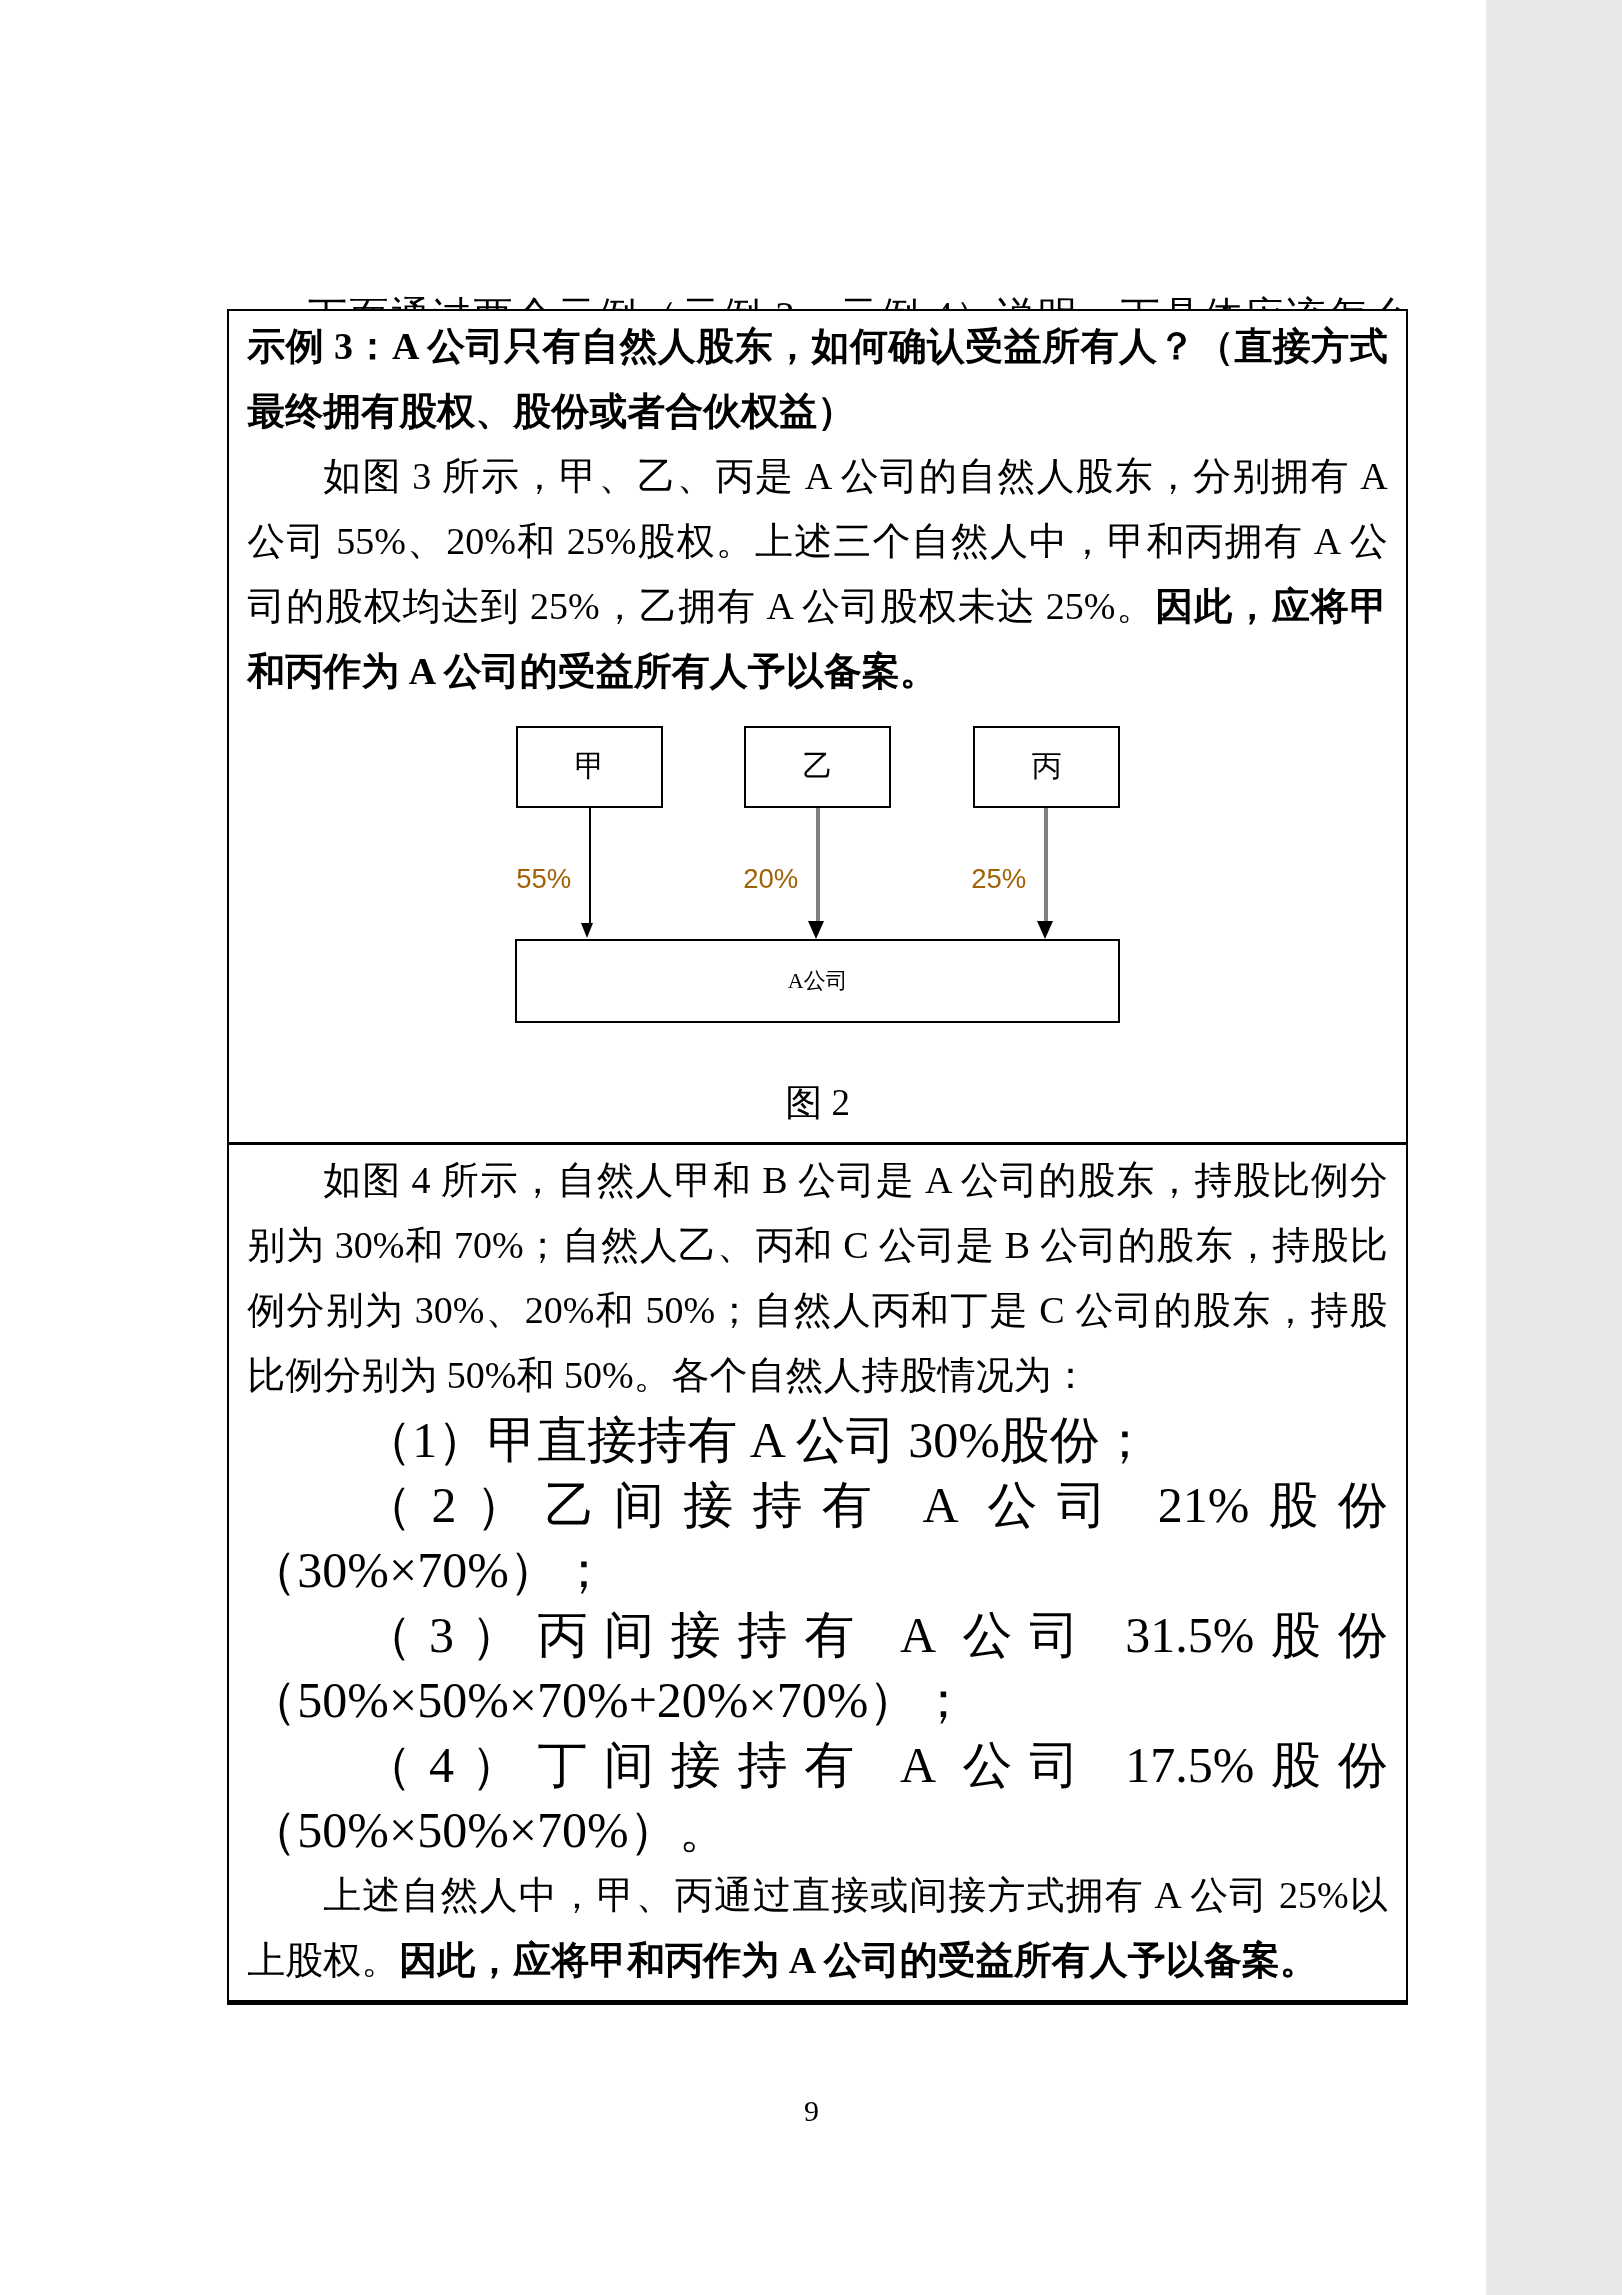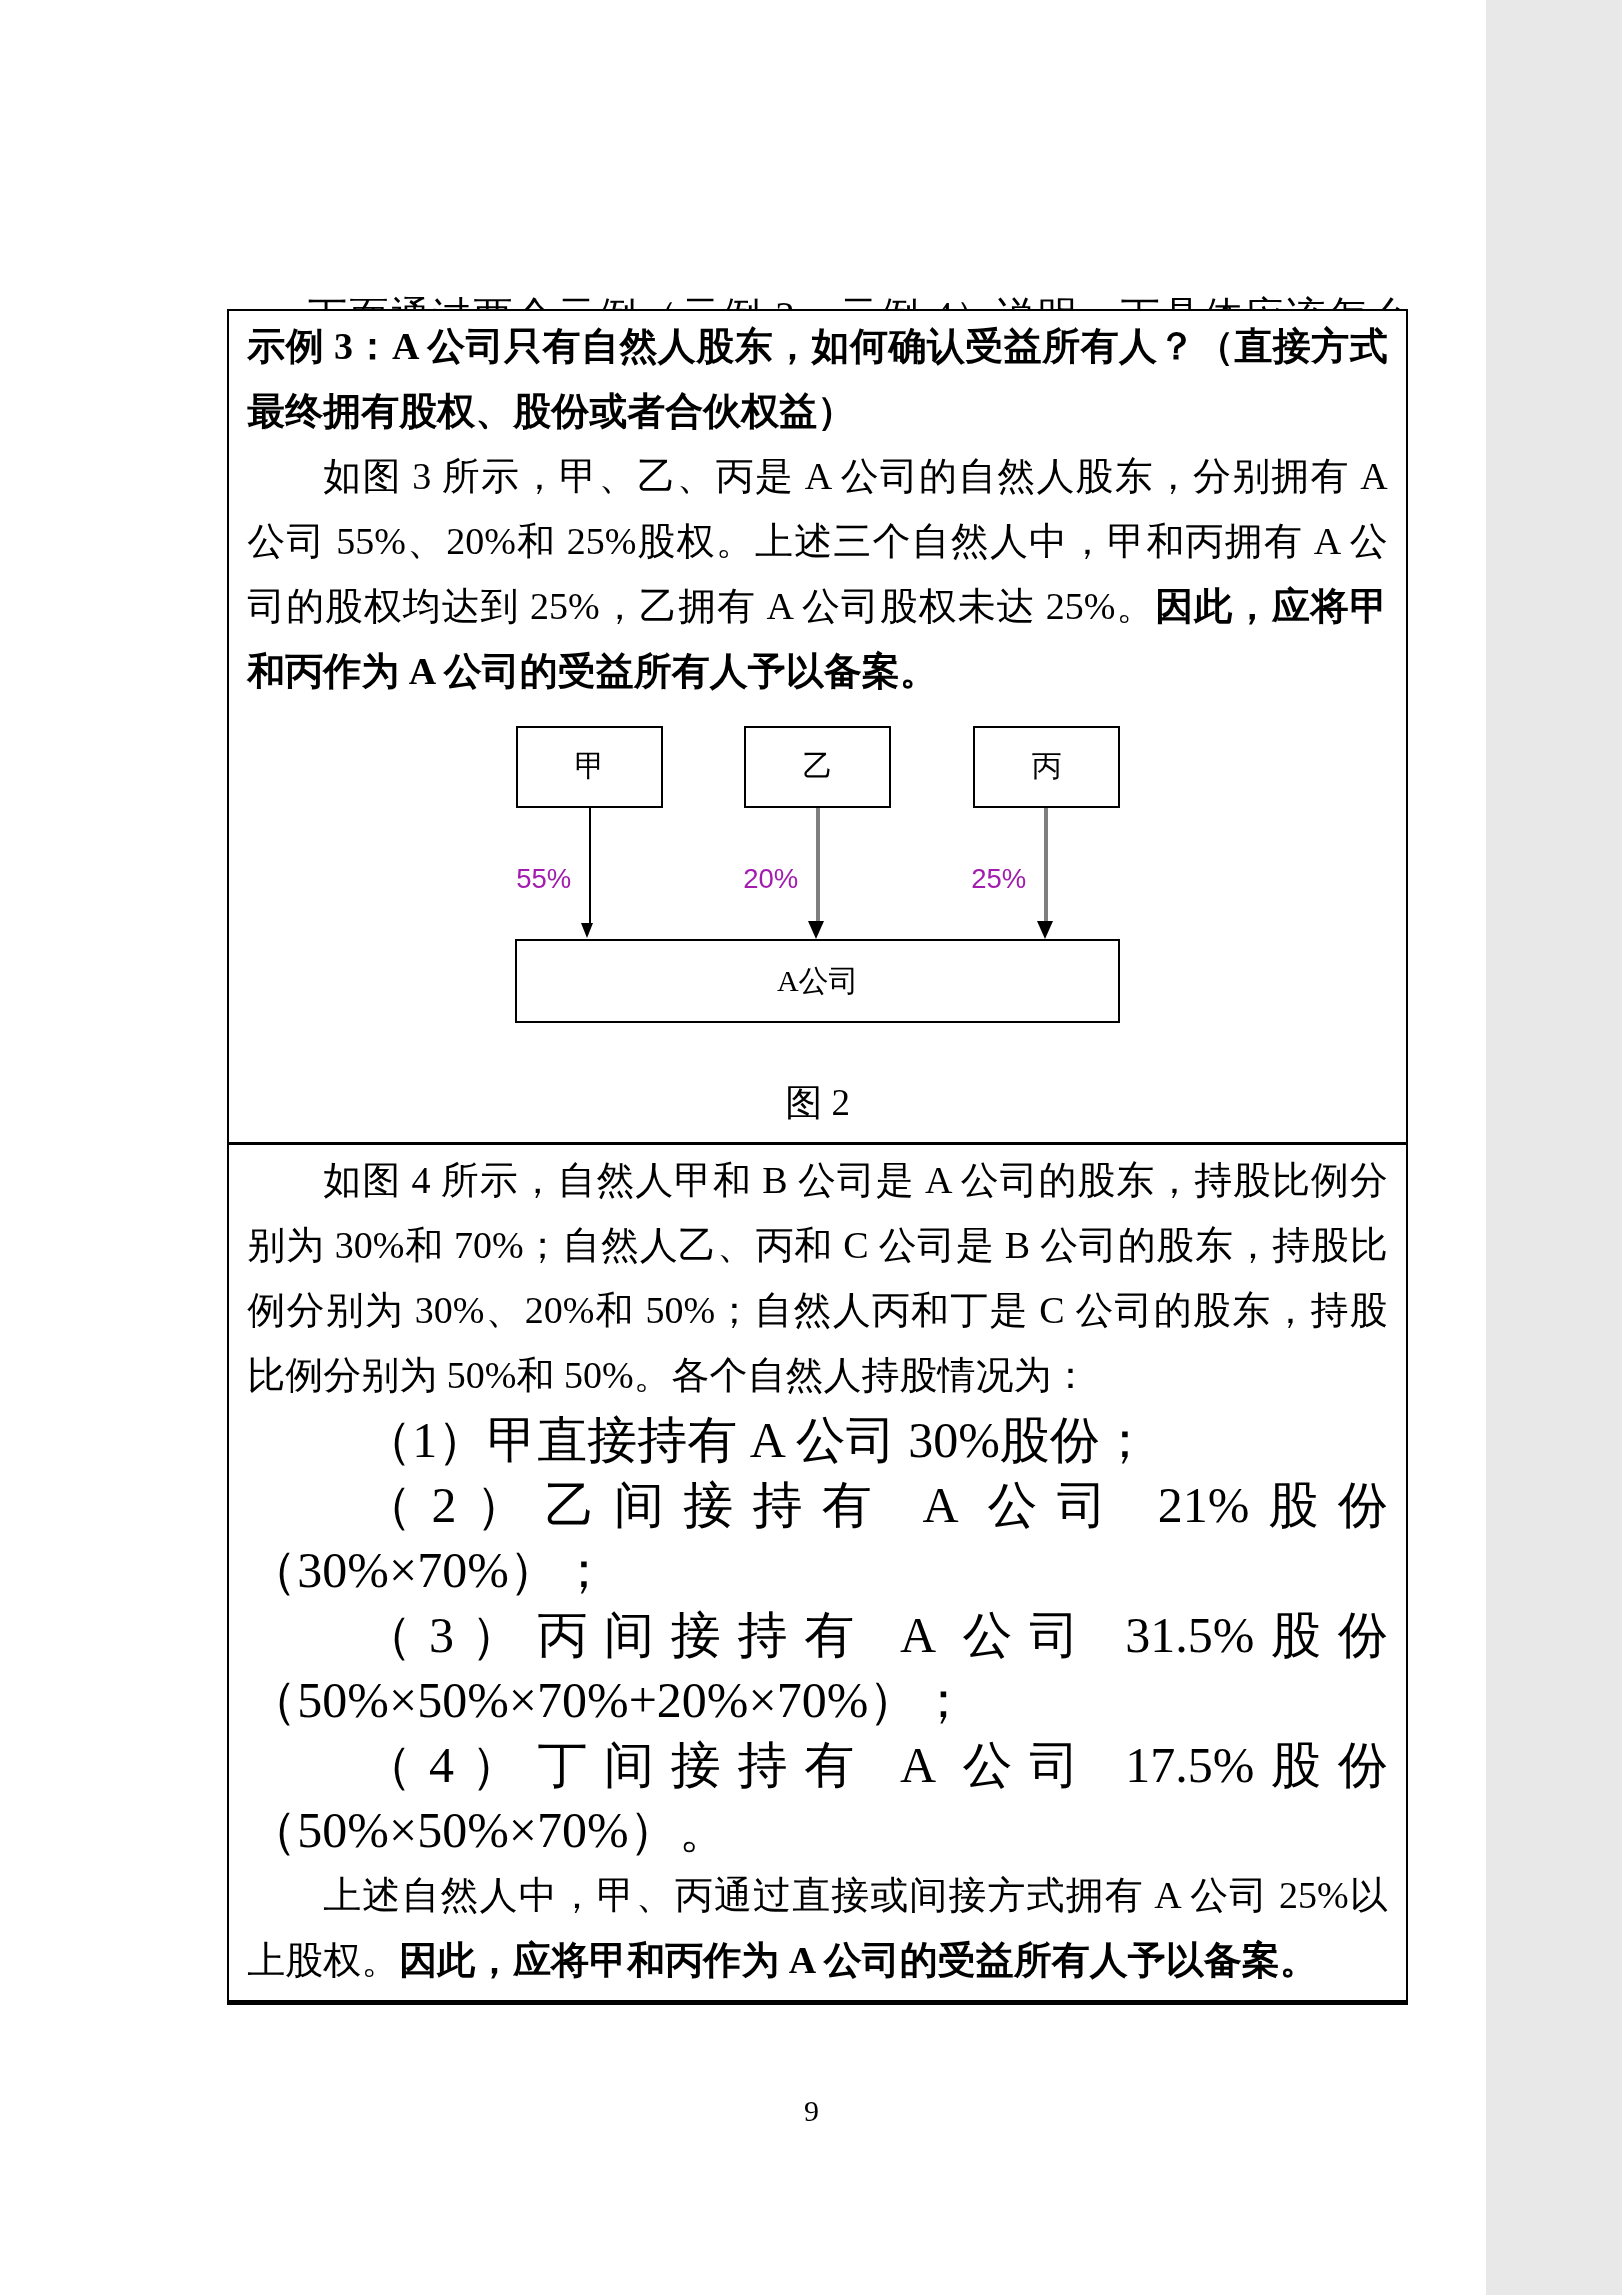--- a/index.html
+++ b/index.html
@@ -47,42 +47,42 @@
     font-size:30px;
   
   }
   .sh-box.b1 { left:269px; }
   .sh-box.b2 { left:497px; }
   .sh-box.b3 { left:726px; }
   .company-box {
     position:absolute; left:268px; top:235px; width:605px; height:84px;
     border:2.6px solid #000; box-sizing:border-box;
     display:flex; align-items:center; justify-content:center;
-    font-size:30px;
+    font-size:22px;
   }
   .arrow-line {
     position:absolute; top:104px; height:115px; background:#000;
   }
   .arrow-line.thin  { width:1.3px;  background:#000; }
   .arrow-line.thick { width:3.3px;  background:#7f7f7f; }
   .al1 { left:342px; }
   .al2 { left:569px; }
   .al3 { left:797px; }
   .arrow-head {
     position:absolute; top:217px; width:0; height:0;
     border-left:8.5px solid transparent; border-right:8.5px solid transparent;
     border-top:18.3px solid #000;
   }
   .ah1 { left:334px; border-left-width:6.5px; border-right-width:6.5px; border-top-width:15.7px; top:219px; }
   .ah2 { left:561px; }
   .ah3 { left:790px; }
   .pct {
     position:absolute; top:155px; width:85px; height:39px;
     font-family:"Liberation Sans","DejaVu Sans",sans-serif;
-    font-size:27.5px; line-height:39px; color:#a21caf; text-align:right;
+    font-size:27.5px; line-height:39px; color:#a16207; text-align:right;
   }
   .p1 { left:239px; }
   .p2 { left:466px; }
   .p3 { left:694px; }
   .fig-caption {
     text-align:center; font-size:37px; line-height:65px;
   }
   .page-number {
     position:absolute; left:0; top:2091px; width:1623px;
     text-align:center; font-size:30px; line-height:39px;

